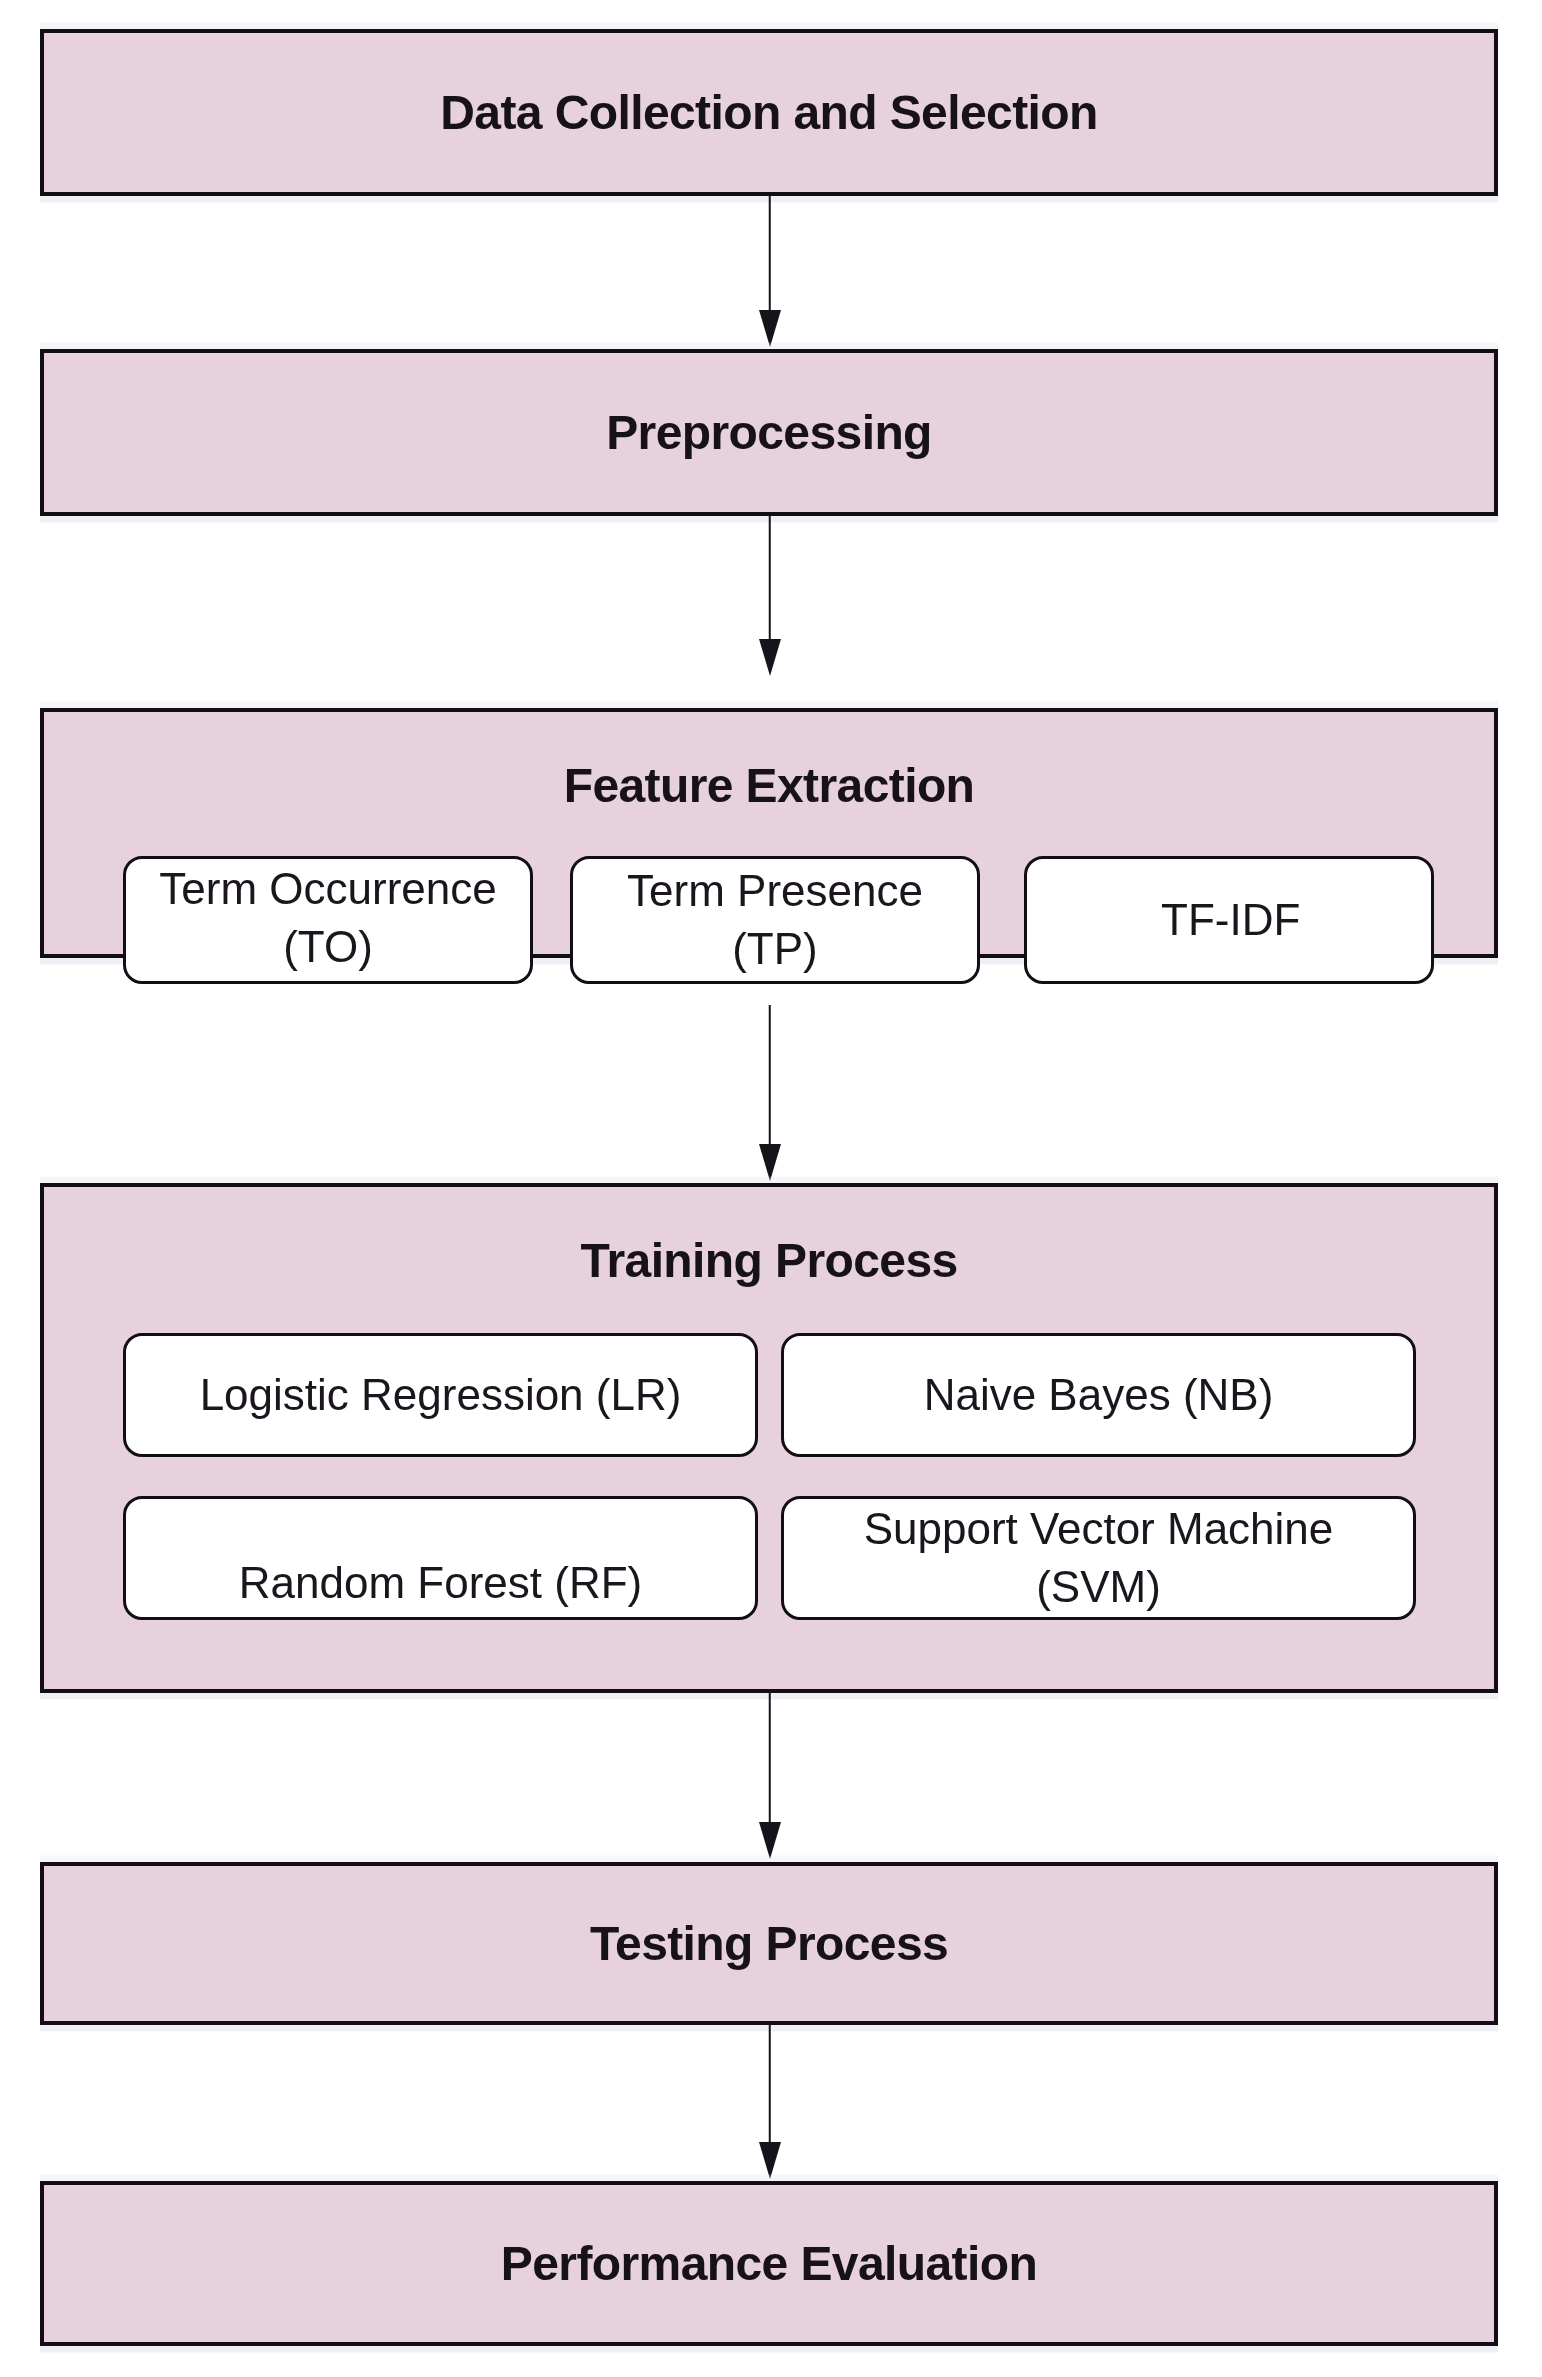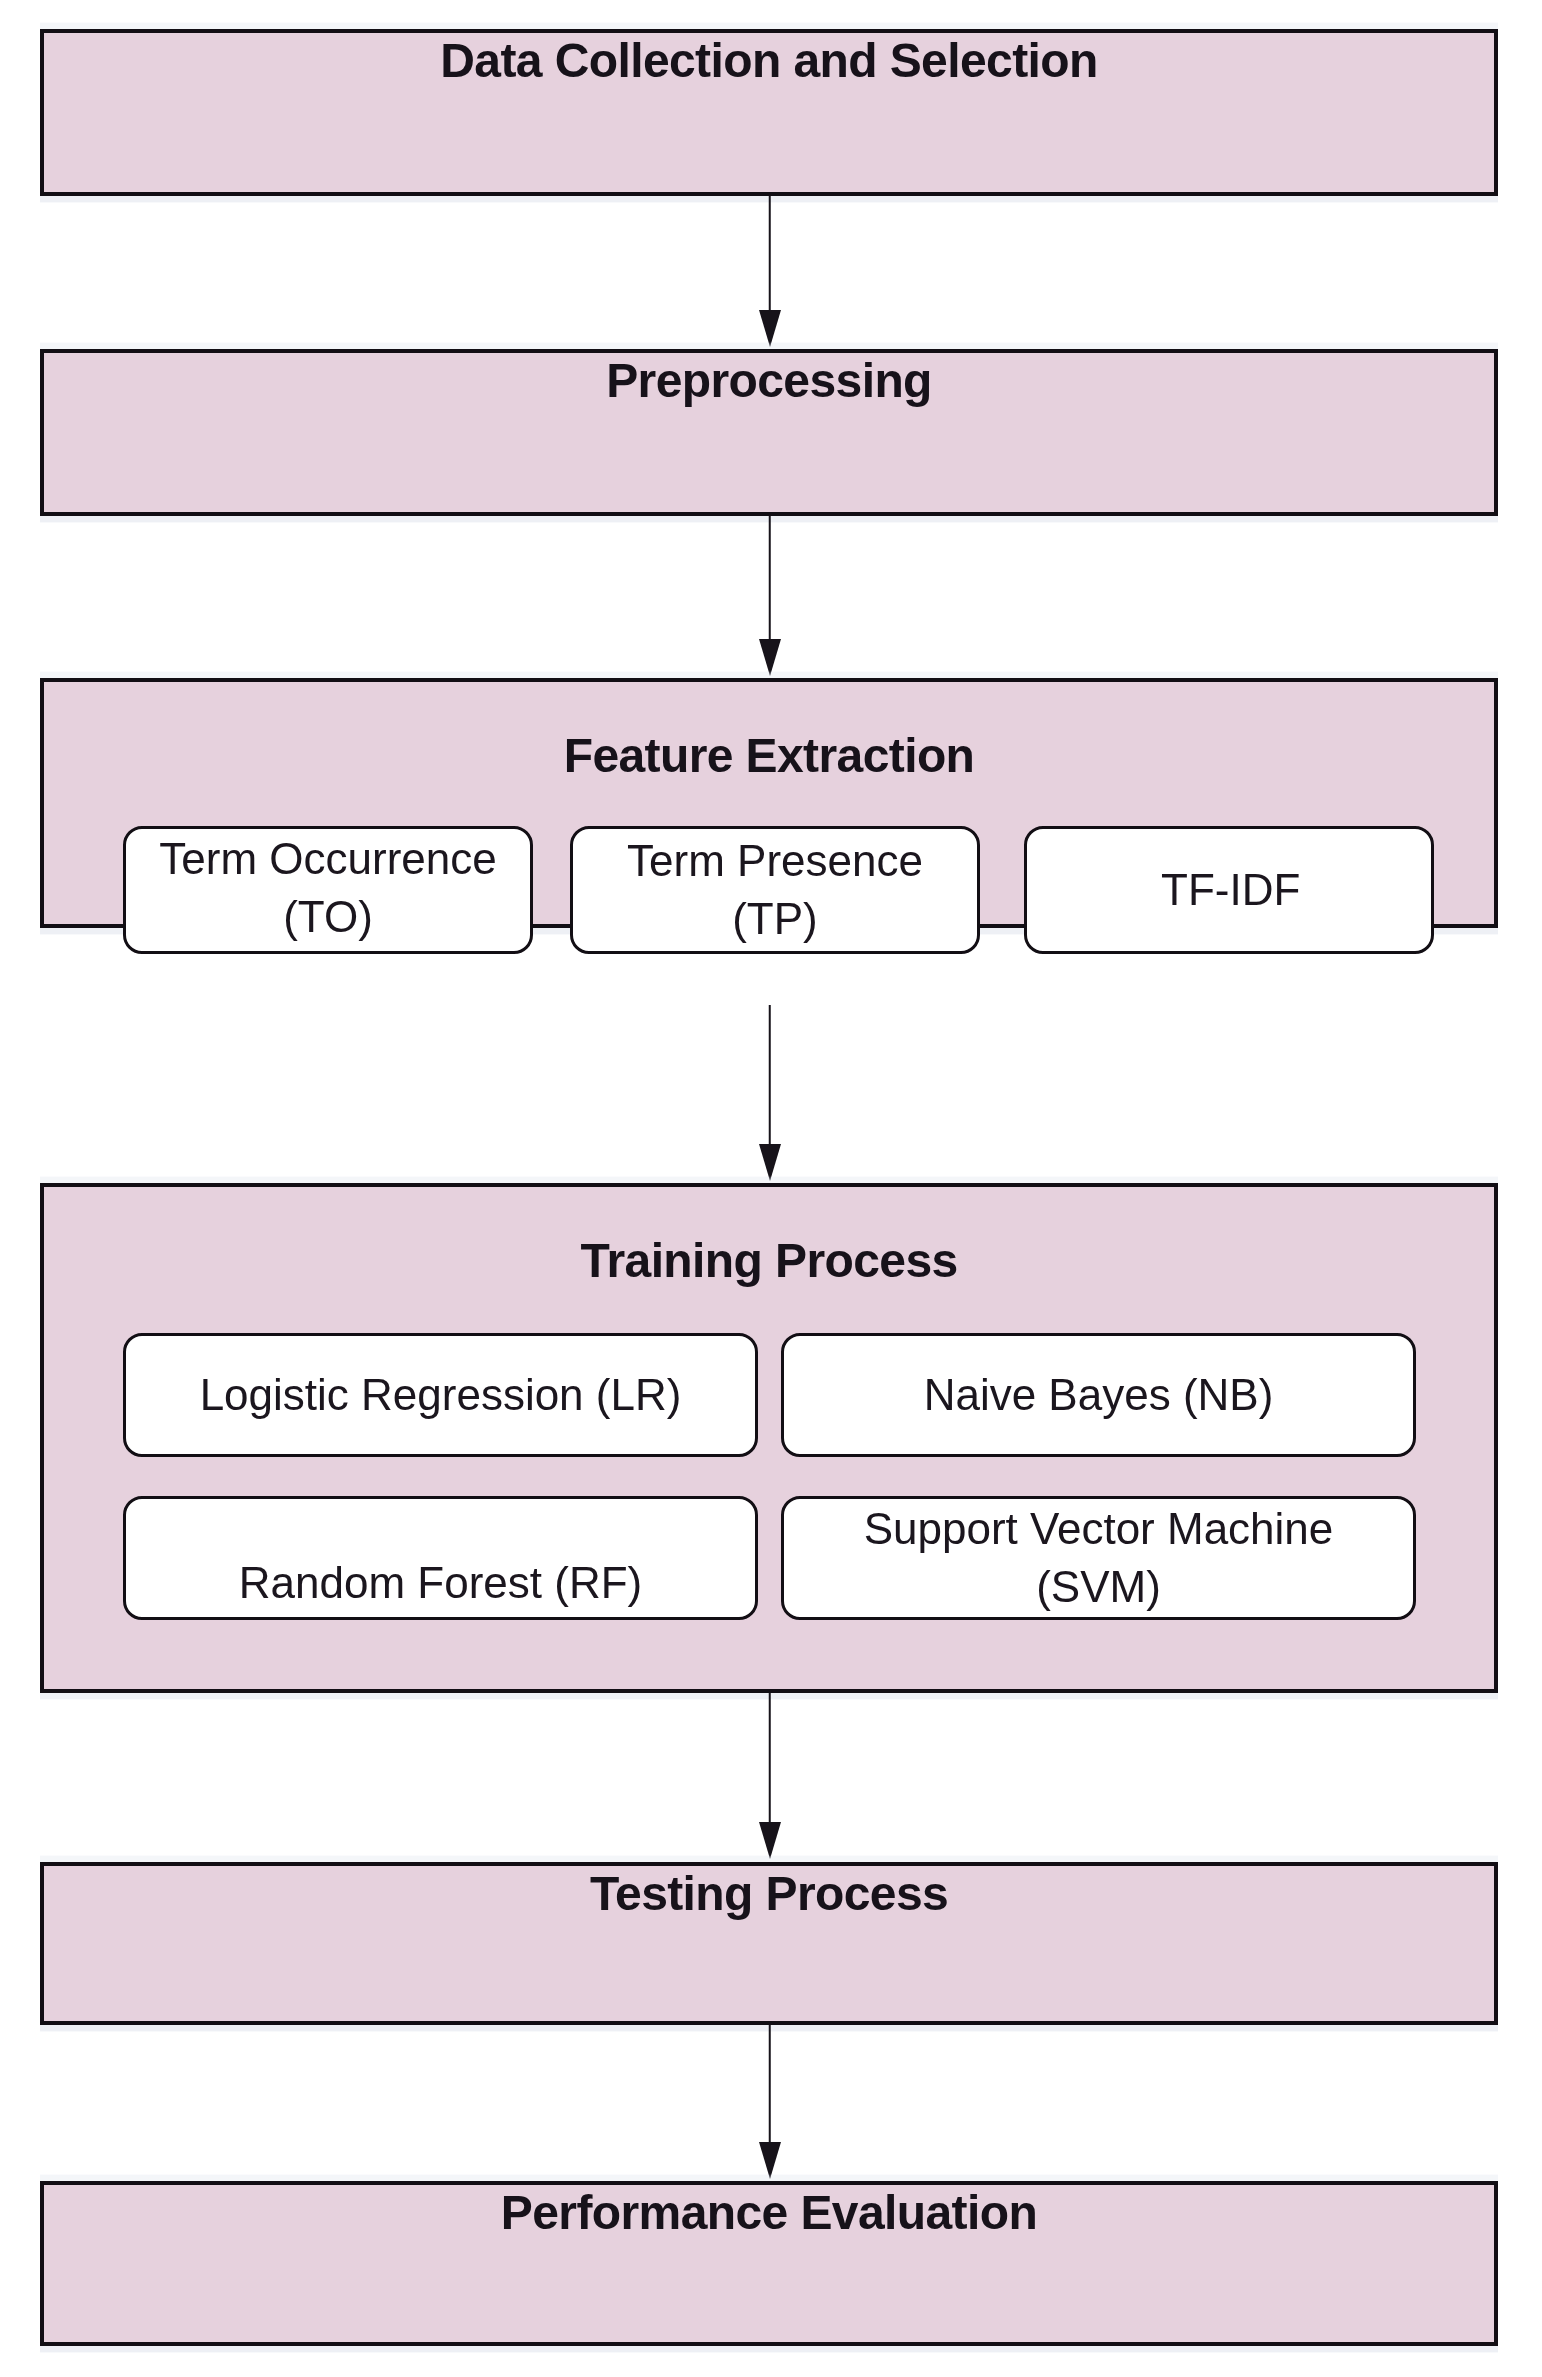--- a/index.html
+++ b/index.html
@@ -22,20 +22,21 @@
     left: 40px;
     width: 1458px;
     background: #e6d1dd;
     border: 4.4px solid #120e14;
     box-sizing: border-box;
     
     box-shadow: 0 6.4px 0 rgba(205, 212, 226, 0.35), 0 -6.4px 0 rgba(205, 212, 226, 0.22);
   }
   .stage.simple {
     display: flex;
+    align-items: center;
     justify-content: center;
   }
   .stage-title {
     margin: 0;
     font-size: 48px;
     line-height: 1.15;
     font-weight: 700;
     letter-spacing: -0.6px;
     color: #17121a;
     text-align: center;
@@ -43,21 +44,21 @@
   }
   .stage.container .stage-title {
     position: absolute;
     left: 0;
     right: 0;
     top: 46px;
   }
 
   .stage-1 { top: 29px;   height: 167px; }
   .stage-2 { top: 349px;  height: 167px; }
-  .stage-3 { top: 678px; height: 250px; }
+  .stage-3 { top: 708px; height: 250px; }
   .stage-4 { top: 1183px; height: 510px; }
   .stage-5 { top: 1862px; height: 163px; }
   .stage-6 { top: 2181px; height: 165px; }
 
   
   .subbox {
     position: absolute;
     background: #ffffff;
     border: 3.8px solid #120e14;
     border-radius: 19px;

